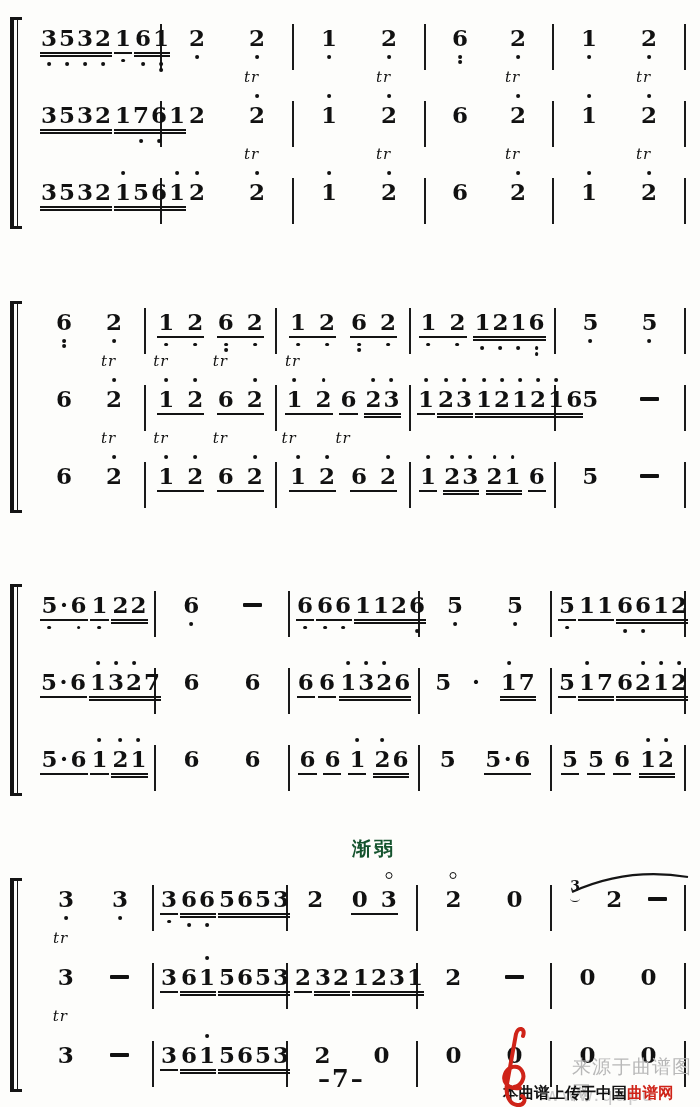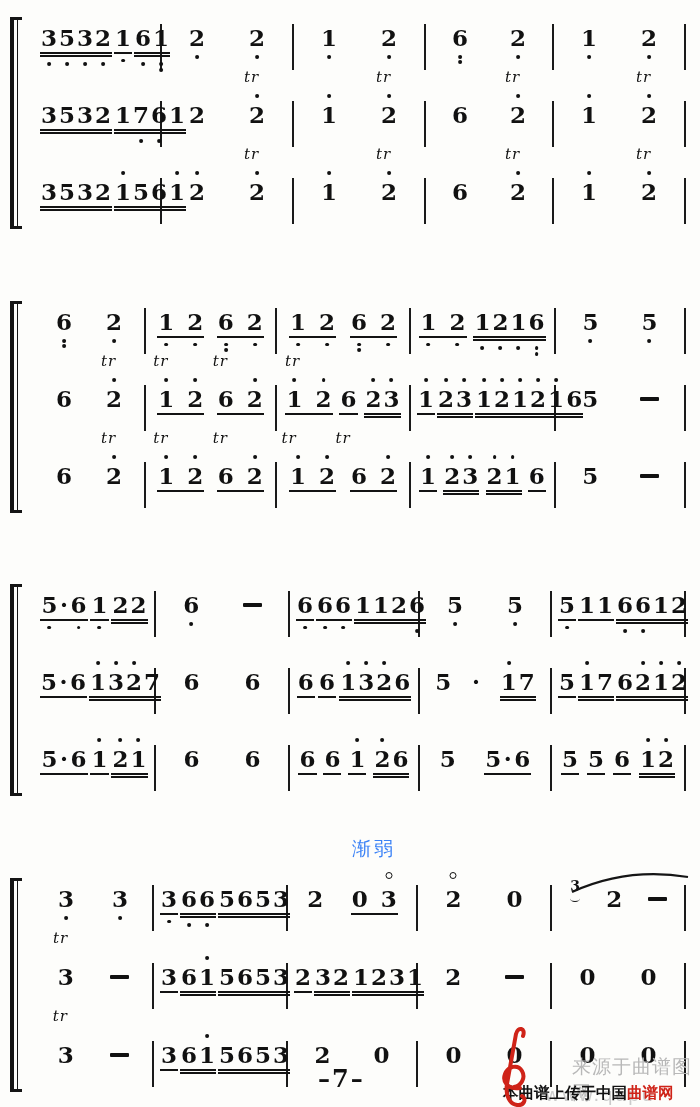--- a/index.html
+++ b/index.html
@@ -21,21 +21,21 @@
   .ring{position:absolute;left:50%;transform:translateX(-50%);top:-13px;width:7px;height:7px;
         border:1.6px solid #111;border-radius:50%;box-sizing:border-box;background:transparent;}
   .trm{position:absolute;left:-4px;top:44px;font-style:italic;font-size:15px;letter-spacing:1px;color:#111;}
   .grace .d{font-size:14px;line-height:16px;margin-top:-7px;}
   .garc{position:absolute;left:1px;top:10px;width:10px;height:6px;border-bottom:1.7px solid #111;border-radius:50%;}
   .brace{position:absolute;left:10px;width:3px;border-left:4px solid #151515;border-right:1.6px solid #151515;}
   .brace:before,.brace:after{content:"";position:absolute;left:-4px;width:12px;height:3px;background:#151515;}
   .brace:before{top:-3px;}
   .brace:after{bottom:-3px;}
   
-  .anno{position:absolute;font-weight:normal;color:#3b82f6;font-family:"DejaVu Sans",sans-serif;}
+  .anno{position:absolute;font-weight:bold;color:#14532d;font-family:"DejaVu Sans",sans-serif;}
   #dim-mark{left:352px;top:836px;font-size:19px;letter-spacing:3px;}
   #section-title{left:537px;top:840px;font-size:20px;letter-spacing:0.5px;}
   #page-number{position:absolute;left:318px;top:1064px;font-size:24px;font-weight:bold;color:#111;
                font-family:"DejaVu Serif",serif;letter-spacing:2px;}
   #wm-source{position:absolute;left:572px;top:1054px;font-size:19px;color:#b8b8b8;
              font-family:"DejaVu Sans",sans-serif;letter-spacing:1px;}
   #wm-url{position:absolute;left:545px;top:1084px;font-size:18px;color:#cccccc;
           font-family:"DejaVu Sans",sans-serif;letter-spacing:2px;z-index:1;}
   #wm-upload{position:absolute;left:503px;top:1083px;font-size:15.5px;color:#111;z-index:2;
              font-family:"DejaVu Sans",sans-serif;font-weight:bold;white-space:nowrap;}

